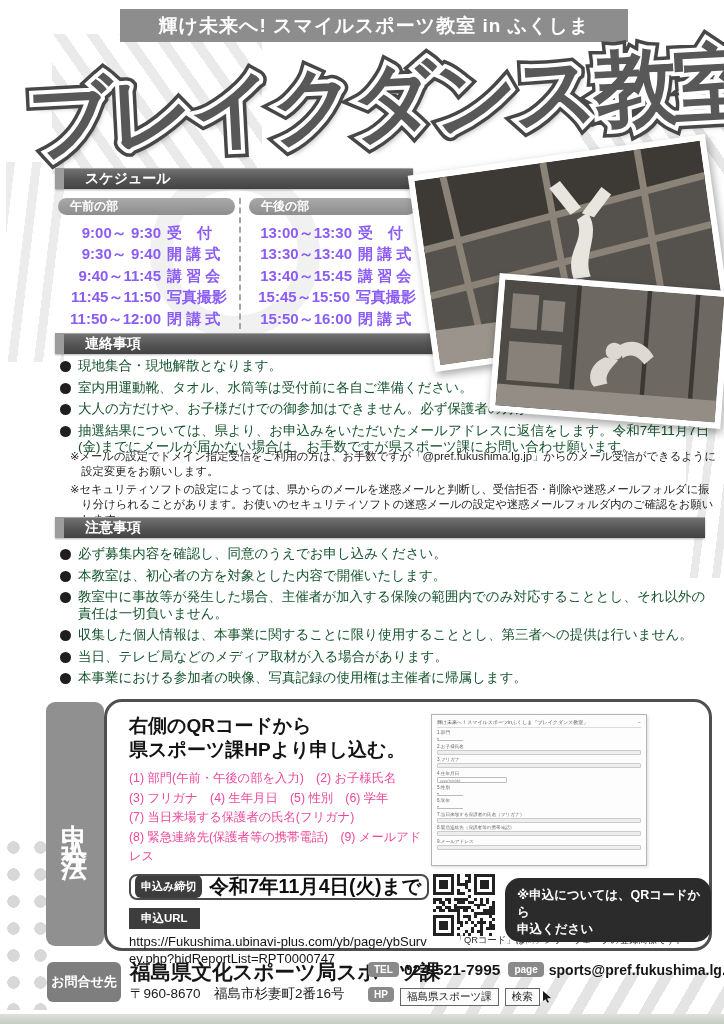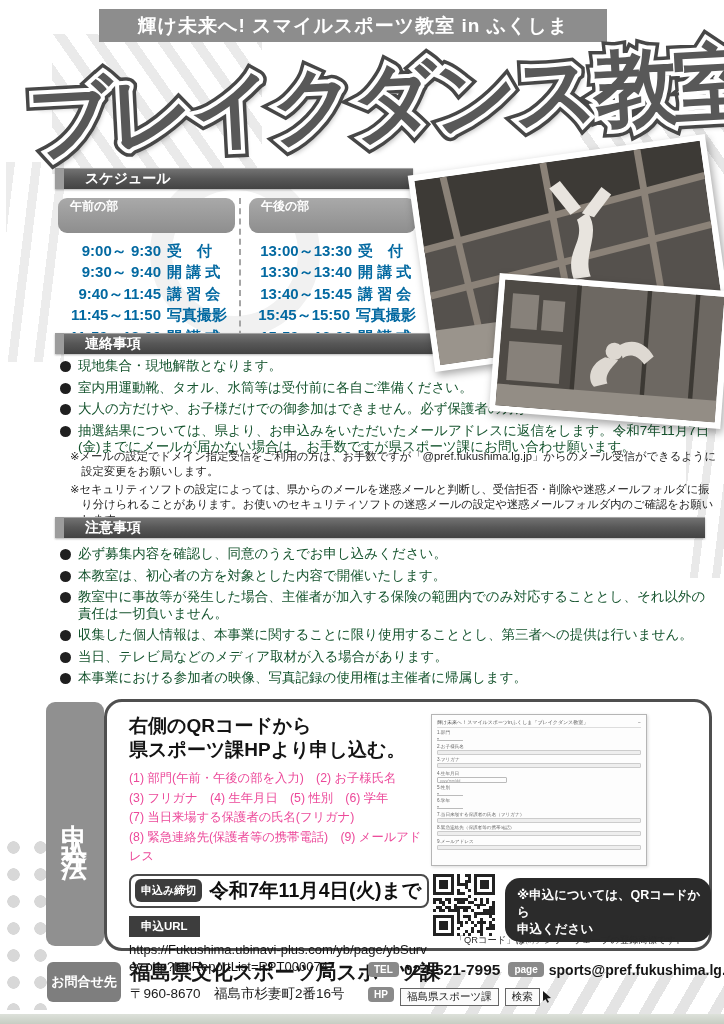--- a/index.html
+++ b/index.html
@@ -25,21 +25,21 @@
   .bars-right { left:686px; top:428px; width:38px; height:150px;
     background:repeating-linear-gradient(97deg,#e9e9e9 0 8px,transparent 8px 22px); }
   .dots-bl { left:0; top:834px; width:56px; height:176px;
     background-image:radial-gradient(#d8d8d8 6px,transparent 6.5px); background-size:27px 27px; }
   .stripes-br { left:420px; top:972px; width:304px; height:44px;
     background:repeating-linear-gradient(120deg,#e4e4e4 0 11px,transparent 11px 30px); }
   .bottom-strip { left:0; top:1014px; width:724px; height:10px;
     background:linear-gradient(180deg,#dde1da,#c7cdc3); }
 
   
-  .banner { position:absolute; z-index:1; left:99px; top:9px; width:508px; height:33px;
+  .banner { position:absolute; z-index:1; left:120px; top:9px; width:508px; height:33px;
     background:#8d8d8d; color:#fff; font-weight:bold; font-size:19px; line-height:33px;
     text-align:center; letter-spacing:1px; }
 
   
   .title-wrap { position:absolute; z-index:1; left:28px; top:46px; width:668px; height:126px;
     transform:rotate(-3deg); }
   .title-layer { position:absolute; left:0; top:0; width:100%; text-align:center;
     font-weight:bold; font-size:84px; letter-spacing:-5px; white-space:nowrap; }
   .t-back  { -webkit-text-stroke:15px #474747; color:#474747;
     text-shadow:5px 7px 5px rgba(0,0,0,.28); }
@@ -52,24 +52,24 @@
     color:#fff; font-weight:bold; font-size:14px; line-height:21px; padding-left:30px;
     box-shadow:inset 0 1px 0 rgba(255,255,255,.35), 0 1px 2px rgba(0,0,0,.3); }
   .section-bar::before { content:""; position:absolute; left:0; top:0; bottom:0; width:9px;
     background:#9c9c9c; }
 
   
   .bar-schedule { left:55px; top:168px; width:358px; }
   .sched-cols { position:absolute; z-index:1; left:58px; top:198px; width:362px; display:flex; }
   .sched-col { width:177px; }
   .sched-col.pm { margin-left:4px; padding-left:8px; border-left:2px dashed #a5a5a5; }
-  .pill { height:35px; border-radius:9px; background:linear-gradient(180deg,#a9a9a9,#8e8e8e);
+  .pill { height:17px; border-radius:9px; background:linear-gradient(180deg,#a9a9a9,#8e8e8e);
     color:#fff; font-weight:bold; font-size:12px; line-height:17px; padding-left:12px; }
   .sched-rows { margin-top:7px; }
-  .srow { display:flex; font-size:15px; line-height:21.4px; color:#0369a1; }
+  .srow { display:flex; font-size:15px; line-height:21.4px; color:#8b5cf6; }
   .srow .time { white-space:pre; width:103px; text-align:right; font-weight:bold; }
   .srow .act  { margin-left:6px; font-weight:bold; white-space:pre; }
 
   
   .photo { position:absolute; z-index:3; background:#fff; padding:6px;
     box-shadow:2px 4px 8px rgba(0,0,0,.35); }
   .photo svg { display:block; width:100%; height:100%; }
   .photo1 { left:420px; top:154px; width:300px; height:198px; transform:rotate(-8deg); }
   .photo2 { left:494px; top:282px; width:232px; height:138px; transform:rotate(4.5deg); }
 
@@ -89,21 +89,21 @@
   .apply-tab { position:absolute; z-index:1; left:46px; top:702px; width:58px; height:244px;
     background:#909090; border-radius:9px; color:#fff; font-weight:bold; font-size:26px;
     writing-mode:vertical-rl; text-orientation:upright; letter-spacing:10px;
     display:flex; align-items:center; justify-content:center; }
   .apply-box { position:absolute; z-index:1; left:104px; top:699px; width:608px; height:252px;
     background:#fff; border:3px solid #4f4f4f; border-radius:18px; }
   .ap-left { position:absolute; left:22px; top:12px; width:302px; }
   .ap-head { font-size:19px; font-weight:bold; color:#141414; line-height:24px; }
   .ap-items { margin-top:7px; }
   .ap-item { font-size:12.3px; line-height:19.5px; color:#ec4899; }
-  .deadline { margin-top:7px; width:300px; height:34px; border:2px solid #4a4a4a; border-radius:8px;
+  .deadline { margin-top:7px; width:300px; height:26px; border:2px solid #4a4a4a; border-radius:8px;
     display:flex; align-items:center; overflow:hidden; }
   .deadline-badge { background:#3d3d3d; color:#fff; font-size:11px; font-weight:bold;
     border-radius:6px; margin:0 7px 0 4px; padding:4px 6px; white-space:nowrap; }
   .deadline-text { font-size:19.5px; font-weight:bold; color:#0e0e0e; white-space:nowrap; }
   .url-pill { display:inline-block; margin-top:8px; background:#3d3d3d; color:#fff;
     font-size:11.5px; font-weight:bold; border-radius:0; padding:3px 12px; }
   .url-text { margin-top:4px; font-size:13px; line-height:17.5px; color:#141414; word-break:break-all; }
 
   
   .form-card { position:absolute; left:324px; top:12px; width:216px; height:152px;

